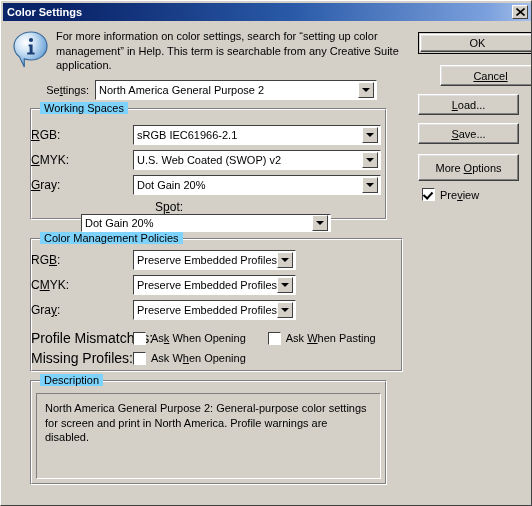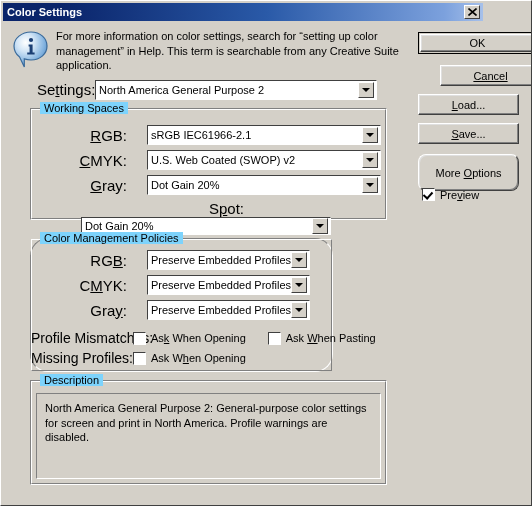--- a/index.html
+++ b/index.html
@@ -25,21 +25,21 @@
     border-left-color: #ffffff;
     border-right-color: #404040;
     border-bottom-color: #404040;
     overflow: hidden;
   }
   
   #titlebar {
     position: absolute;
     left: 2px;
     top: 2px;
-    width: 480px;
+    width: 528px;
     height: 18px;
     background: linear-gradient(to right, #0a246a 0%, #0a246a 12%, #2a5aa8 55%, #7ca1dd 92%, #a6c0ea 100%);
     display: flex;
     align-items: center;
   }
   #titlebar .title-text {
     color: #ffffff;
     font-size: 11px;
     font-weight: bold;
     padding-left: 4px;
@@ -89,21 +89,21 @@
     top: 78px;
     width: 340px;
     height: 21px;
     display: flex;
     align-items: center;
   }
   #settings-label {
     width: 52px;
     text-align: right;
     padding-right: 6px;
-    font-size: 15px;
+    font-size: 11px;
     white-space: nowrap;
   }
 
   
   .combo {
     position: relative;
     height: 20px;
     background: #ffffff;
     box-sizing: border-box;
     border: 1px solid #808080;
@@ -167,34 +167,33 @@
     left: 9px;
     background: #7dd3fc;
     padding: 0 4px;
     font-size: 11px;
     color: #000;
     white-space: nowrap;
     z-index: 2;
   }
 
   #gb-working   { left: 29px; top: 107px; width: 357px; height: 112px; }
-  #gb-policies  { left: 29px; top: 237px; width: 303px; height: 134px; border-radius: 18px; }
+  #gb-policies  { left: 29px; top: 237px; width: 373px; height: 134px; }
   #gb-desc      { left: 29px; top: 379px; width: 357px; height: 105px; }
 
   .field-row {
     position: absolute;
     display: flex;
     align-items: center;
     height: 20px;
   }
   .field-row .fld-label {
     width: 96px;
-    text-align: right;
-    padding-right: 20px;
-    font-size: 15px;
+    padding-right: 6px;
+    font-size: 12px;
     white-space: nowrap;
     flex: 0 0 auto;
   }
 
   
   #gb-working .field-row { left: 0px; width: 350px; }
   #gb-working .field-row .combo { width: 250px; }
   #ws-row-0 { top: 16px; }
   #ws-row-1 { top: 41px; }
   #ws-row-2 { top: 66px; }
@@ -303,21 +302,21 @@
     border-bottom-color: #404040;
     box-shadow: inset -1px -1px 0 #808080, inset 1px 1px 0 #dfdfdf;
     display: flex;
     align-items: center;
     justify-content: center;
   }
   #btn-ok      { left: 417px; top: 31px;  width: 119px; height: 22px; }
   #btn-cancel  { left: 439px; top: 64px;  width: 101px; height: 21px; text-decoration: underline; }
   #btn-load    { left: 417px; top: 93px;  width: 101px; height: 21px; }
   #btn-save    { left: 417px; top: 122px; width: 101px; height: 21px; }
-  #btn-more    { left: 417px; top: 153px; width: 101px; height: 37px; border-radius: 8px; }
+  #btn-more    { left: 417px; top: 153px; width: 101px; height: 27px; }
 
   #preview-row {
     position: absolute;
     left: 421px;
     top: 187px;
     display: flex;
     align-items: center;
   }
   u { text-decoration: underline; }
 </style>

